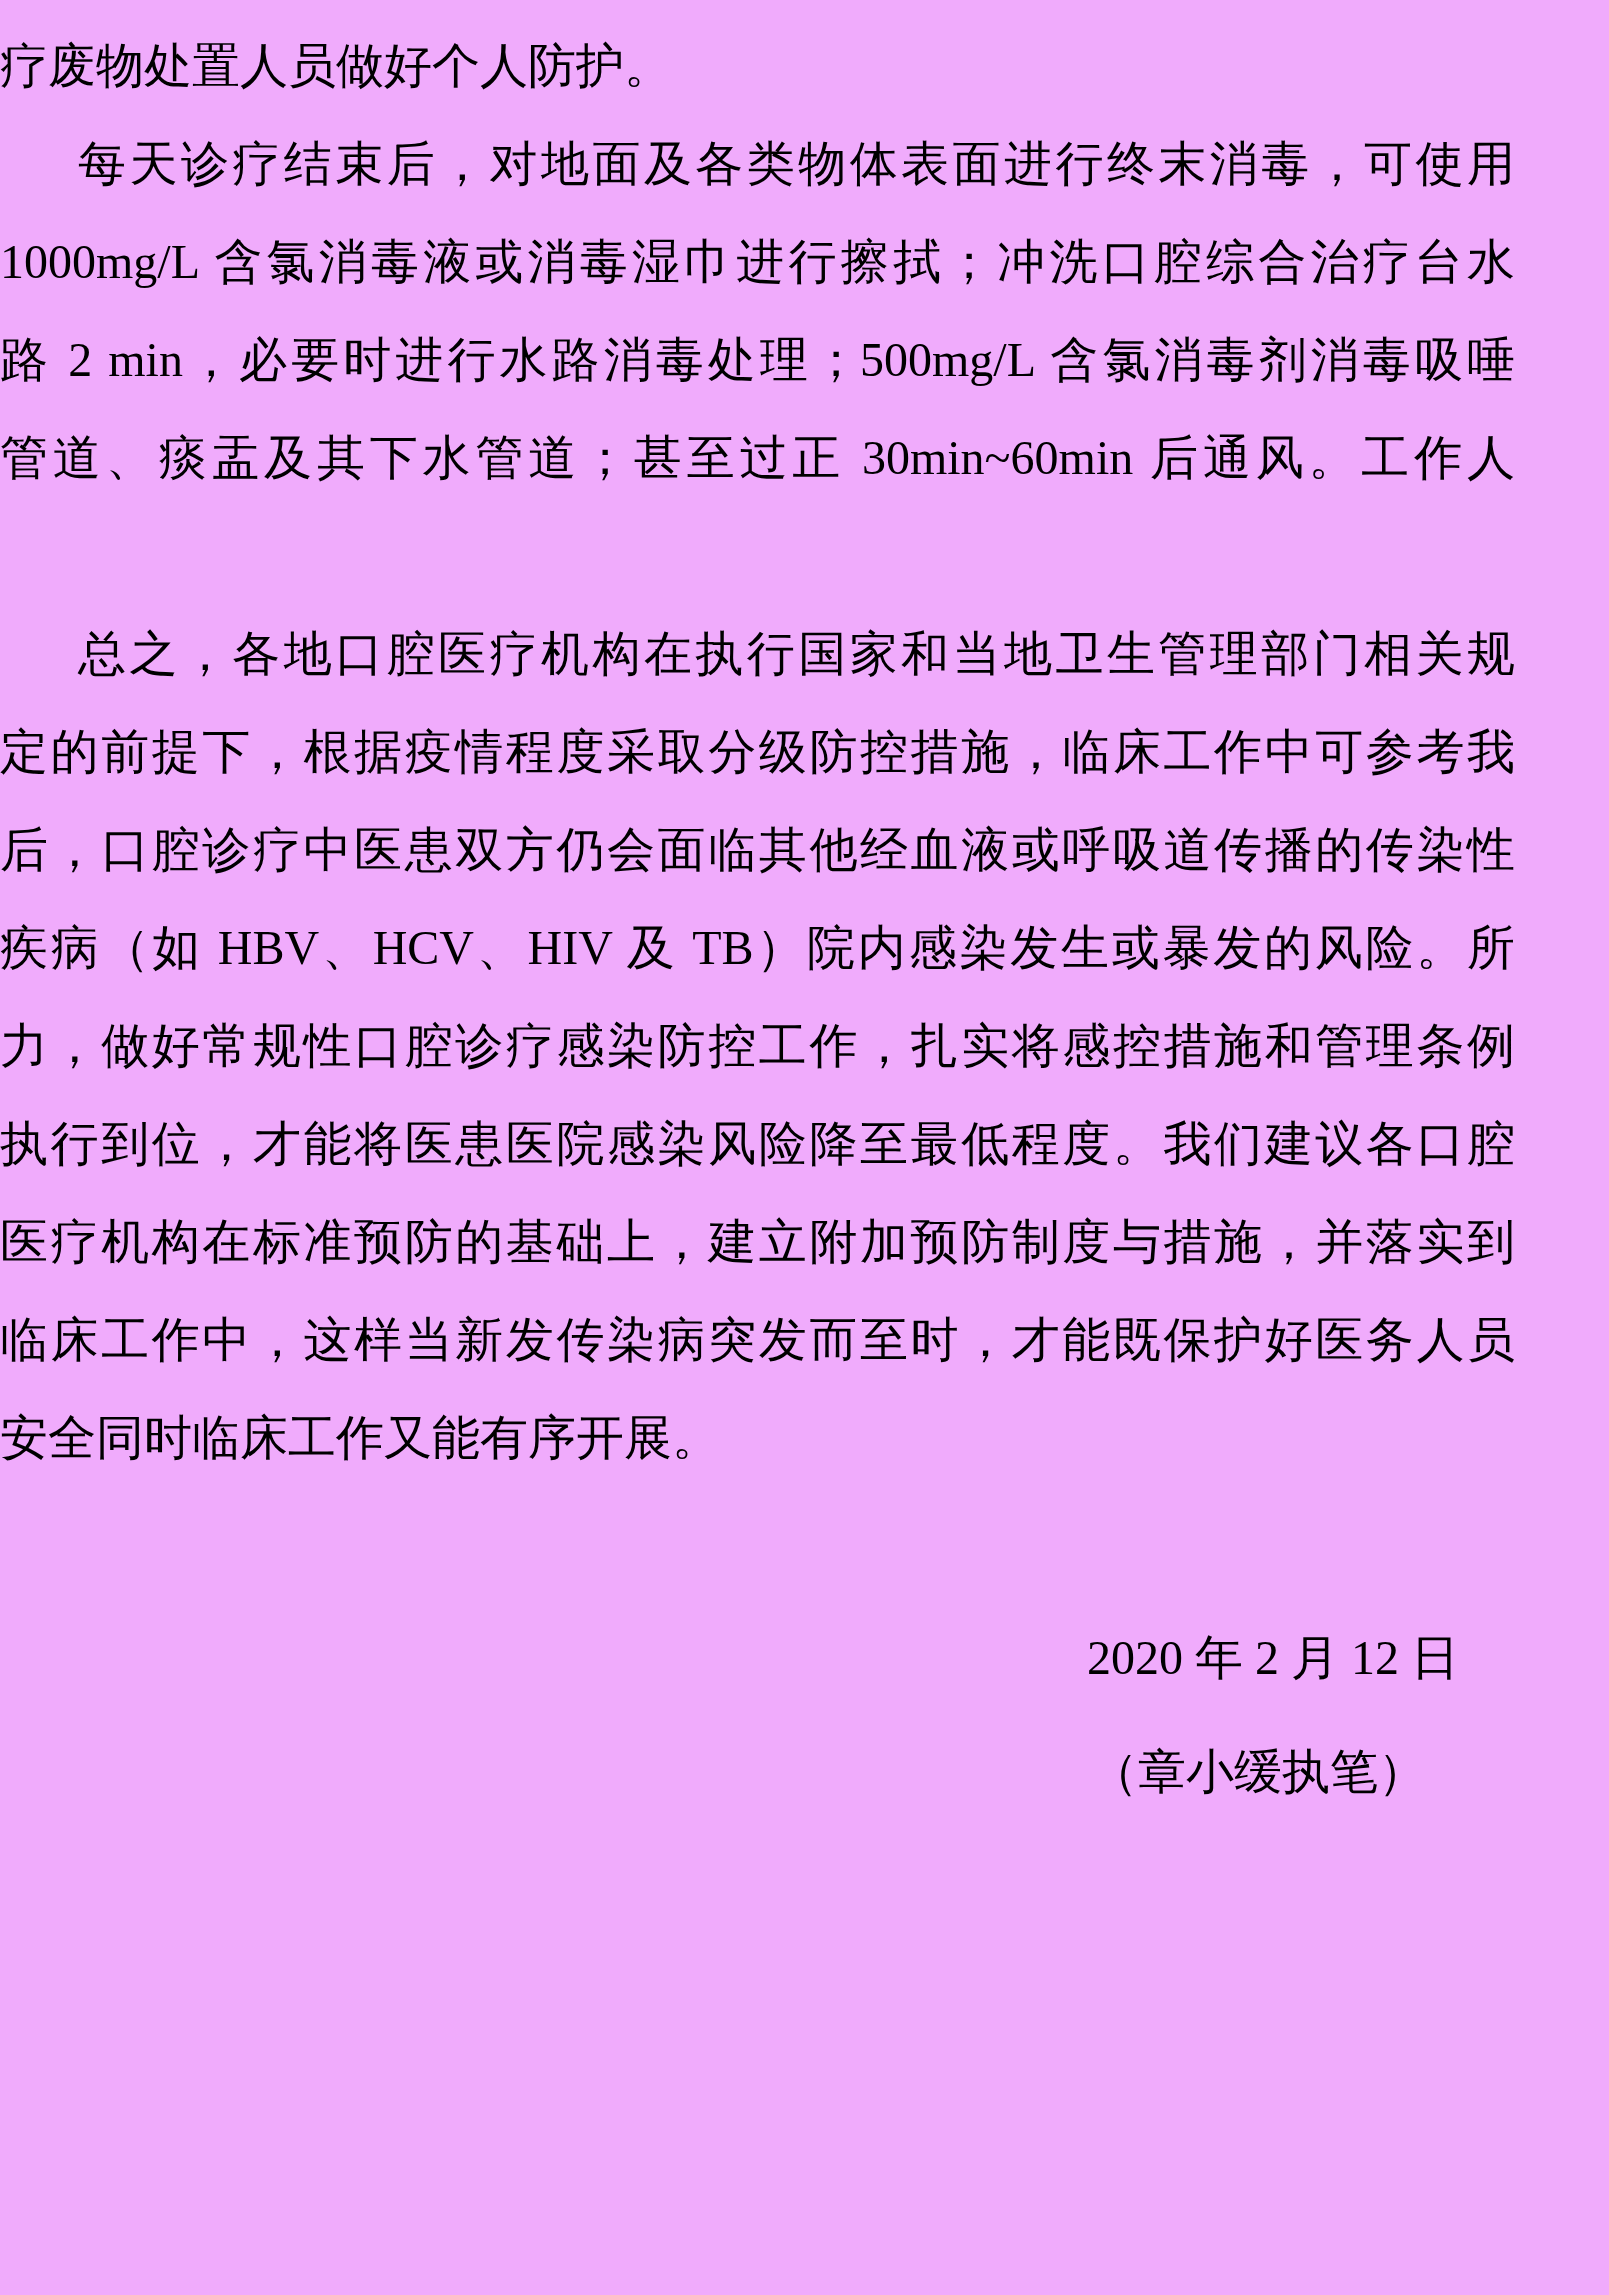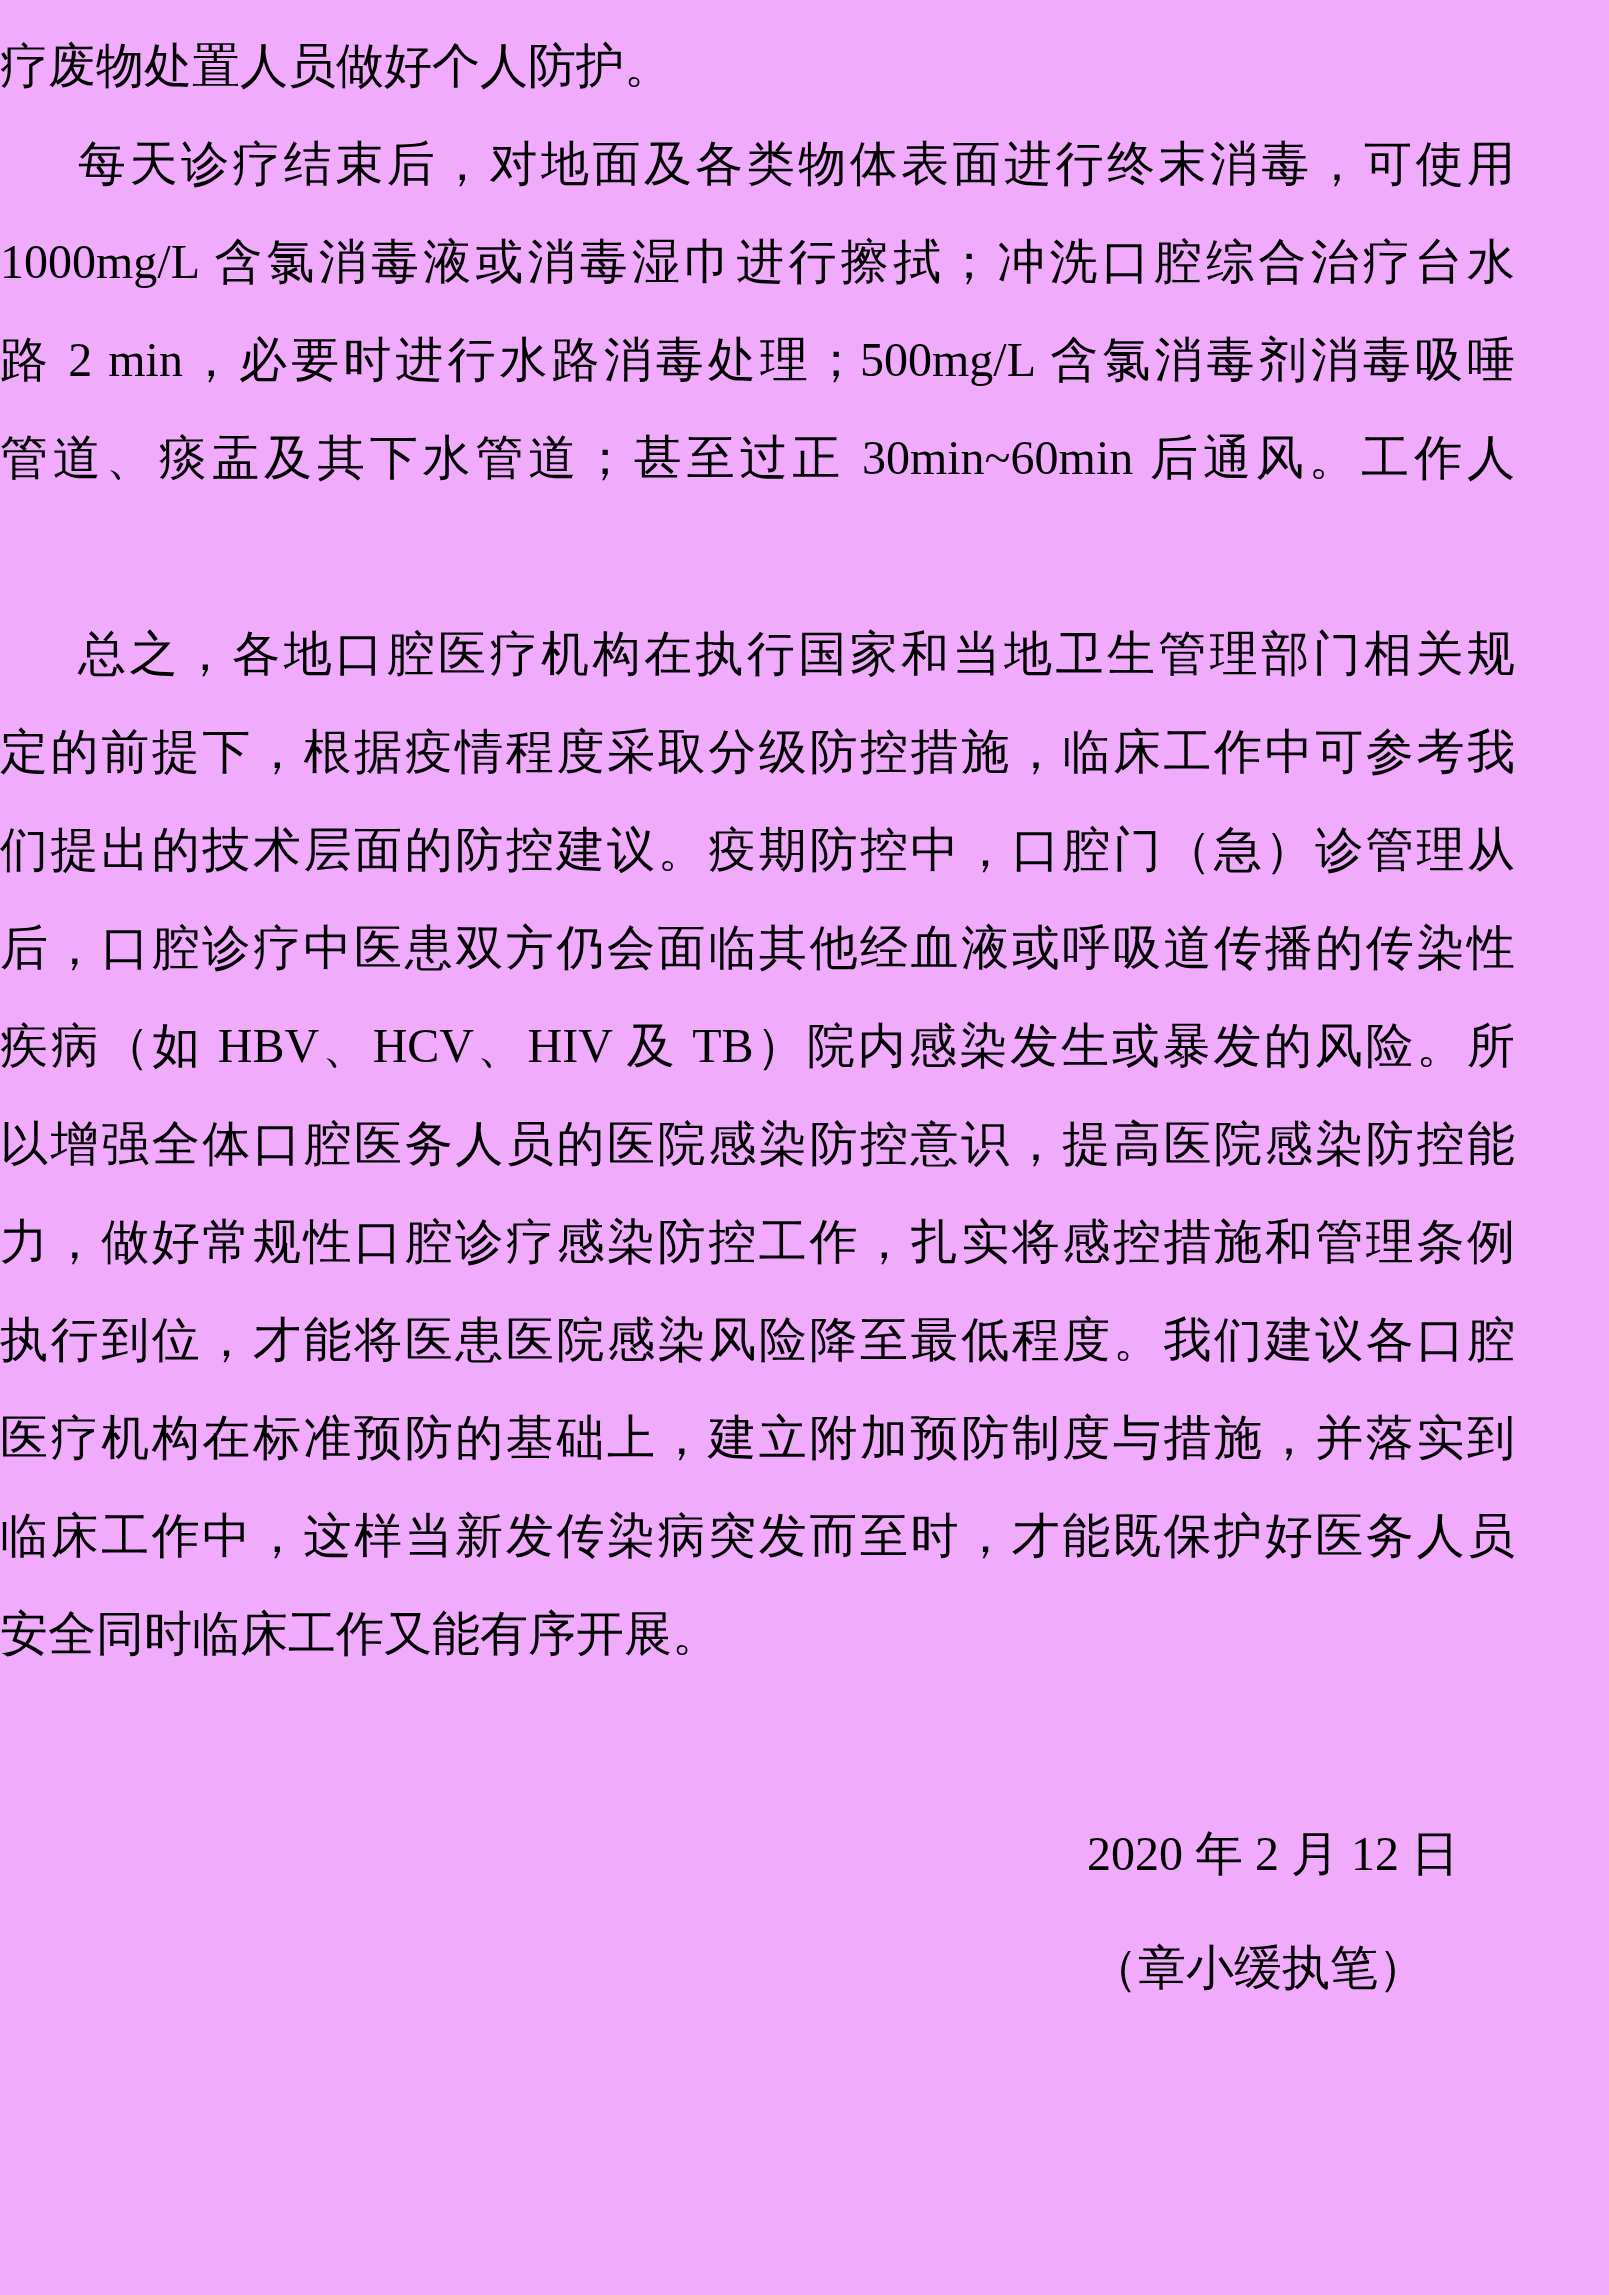--- a/index.html
+++ b/index.html
@@ -60,24 +60,22 @@
 
     <div class="line start">每天诊疗结束后，对地面及各类物体表面进行终末消毒，可使用</div>
     <div class="line">1000mg/L 含氯消毒液或消毒湿巾进行擦拭；冲洗口腔综合治疗台水</div>
     <div class="line">路 2 min，必要时进行水路消毒处理；500mg/L 含氯消毒剂消毒吸唾</div>
     <div class="line">管道、痰盂及其下水管道；甚至过正 30min~60min 后通风。工作人</div>
 
     <div class="gap"></div>
 
     <div class="line start">总之，各地口腔医疗机构在执行国家和当地卫生管理部门相关规</div>
     <div class="line">定的前提下，根据疫情程度采取分级防控措施，临床工作中可参考我</div>
-    <div class="line">们提出的技术层面的防控建议。疫期防控中，口腔门（急）诊管理从</div>
     <div class="line">后，口腔诊疗中医患双方仍会面临其他经血液或呼吸道传播的传染性</div>
     <div class="line">疾病（如 HBV、HCV、HIV 及 TB）院内感染发生或暴发的风险。所</div>
-    <div class="line">以增强全体口腔医务人员的医院感染防控意识，提高医院感染防控能</div>
     <div class="line">力，做好常规性口腔诊疗感染防控工作，扎实将感控措施和管理条例</div>
     <div class="line">执行到位，才能将医患医院感染风险降至最低程度。我们建议各口腔</div>
     <div class="line">医疗机构在标准预防的基础上，建立附加预防制度与措施，并落实到</div>
     <div class="line">临床工作中，这样当新发传染病突发而至时，才能既保护好医务人员</div>
     <div class="line end">安全同时临床工作又能有序开展。</div>
 
     <div class="gap"></div>
 
     <div class="line date">2020 年 2 月 12 日</div>
 

